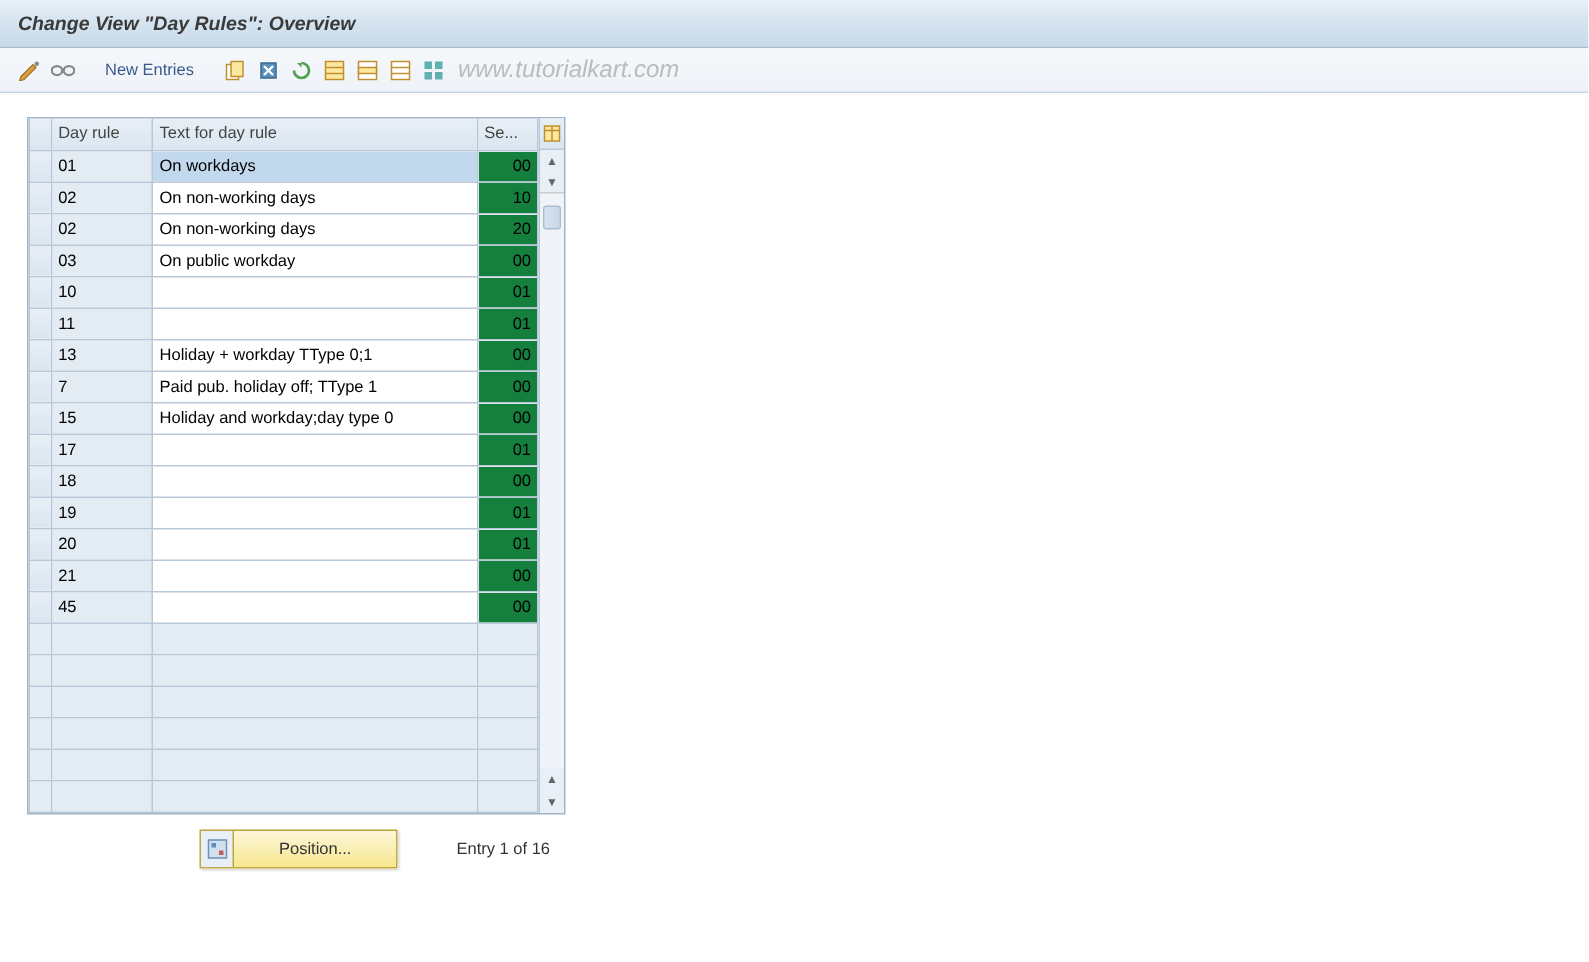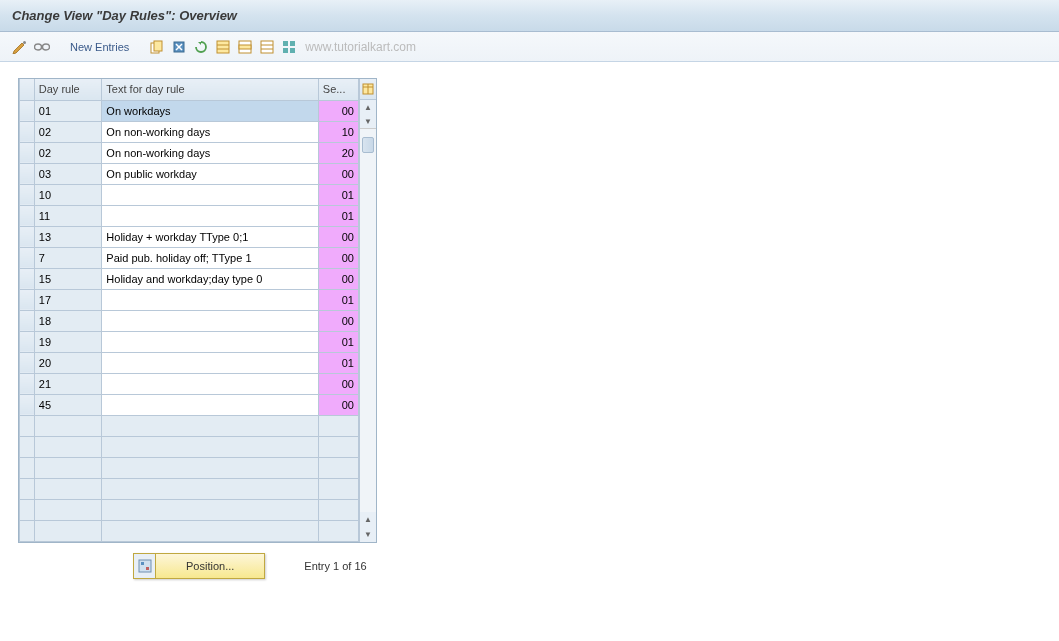--- a/index.html
+++ b/index.html
@@ -47,23 +47,24 @@
     .toolbar-sep { width: 6px; }
     .new-entries-btn {
       color: #3a5a8a;
       padding: 3px 6px;
       cursor: pointer;
       font-size: 11px;
       margin: 0 2px;
     }
     .watermark {
       color: #bbb;
-      font-size: 12px;
+      font-size: 16px;
       margin-left: 4px;
       font-family: Arial, sans-serif;
+      font-style: italic;
     }
     
     .content-area {
       padding: 16px 18px;
       position: relative;
     }
     
     .table-wrapper {
       display: flex;
       border: 1px solid #a0b5c8;
@@ -94,21 +95,21 @@
       font-weight: normal;
       border-top: none;
     }
     .col-handle { width: 14px; background: linear-gradient(to bottom, #e8eff6 0%, #dae6f0 100%); }
     .col-rule { width: 64px; }
     .col-text { width: 205px; }
     .col-seq { width: 38px; text-align: right; }
     
     tbody .col-rule { background: #e3ecf3; }
     tbody .col-text { background: #fff; }
-    tbody .col-seq { background: #f0abfc; text-align: right; }
+    tbody .col-seq { background: #15803d; text-align: right; }
     
     .selected-cell { background: #c2d8ec !important; }
     .empty-row td { background: #e3ecf3; }
     
     .vscroll {
       width: 17px;
       background: #e8eff6;
       border-left: 1px solid #b8c8d8;
       position: relative;
       display: flex;

